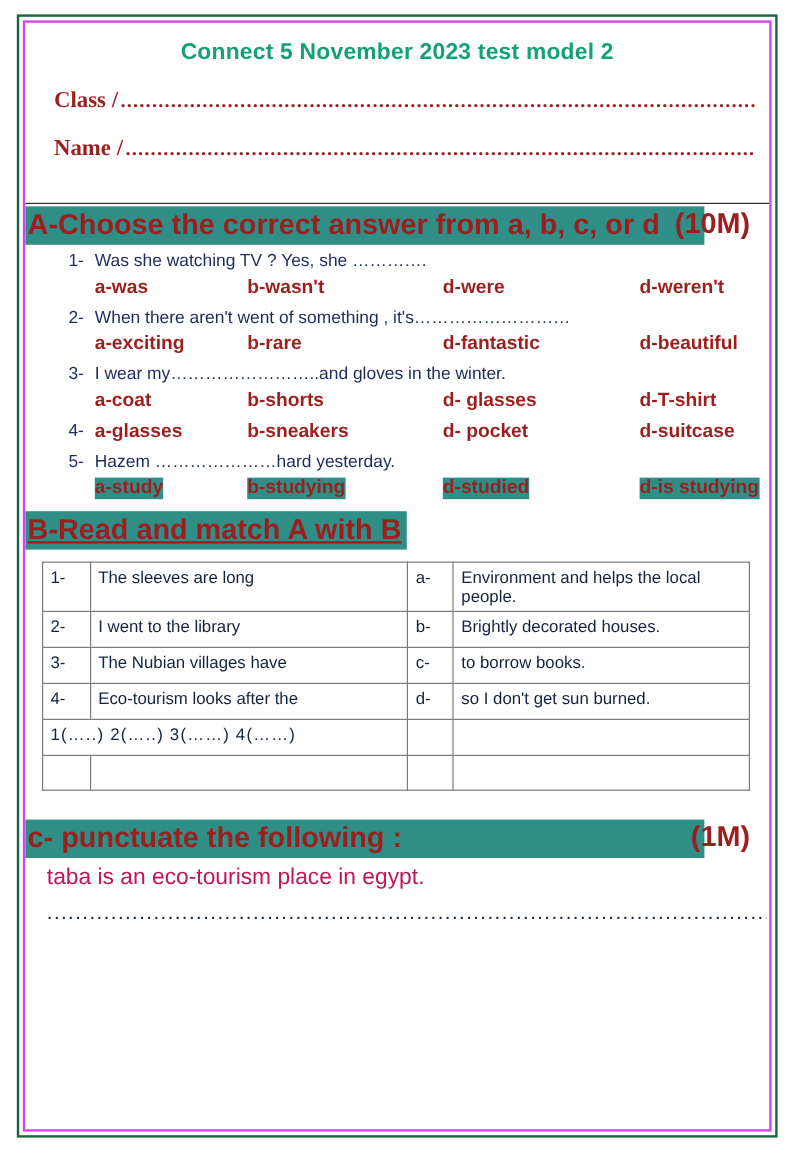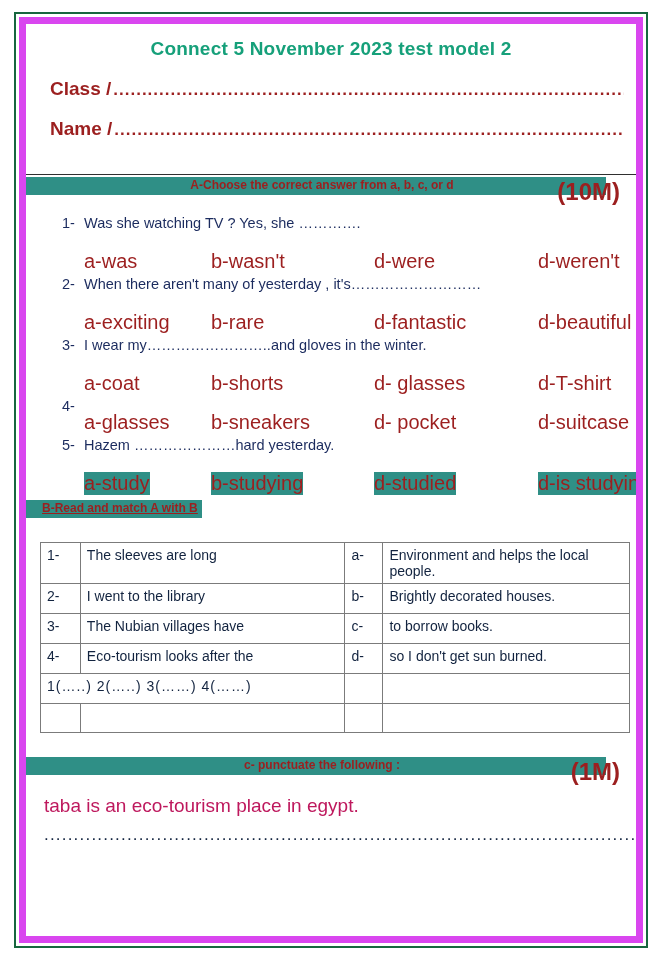--- a/index.html
+++ b/index.html
@@ -32,21 +32,21 @@
     border: 2px solid #17663f;
     box-sizing: border-box;
     background: #ffffff;
   }
   .inner-frame {
     position: absolute;
     left: 19px;
     top: 17px;
     width: 624px;
     height: 926px;
-    border: 7px solid #d946ef;
+    border: 2px solid #d946ef;
     box-sizing: border-box;
     background: #ffffff;
     overflow: hidden;
   }
   
   .header-box {
     border-bottom: 1px solid #2f2f2f;
     height: 151px;
     box-sizing: border-box;
     padding: 6px 12px 0 12px;
@@ -61,41 +61,41 @@
     margin-top: 8px;
   }
   .field-row {
     display: flex;
     align-items: baseline;
     color: #9c1f1f;
     font-weight: bold;
     font-size: 19px;
     margin-top: 18px;
     padding-left: 12px;
+    font-family: Liberation Serif, serif;
   }
   .field-label { white-space: nowrap; }
   .dots {
     flex: 1;
     overflow: hidden;
     white-space: nowrap;
     font-size: 17px;
     letter-spacing: 1px;
     color: #9c1f1f;
     margin-left: 2px;
   }
   
   .section-head {
     color: #9c1f1f;
-    font-size: 12px;
+    font-size: 24px;
     font-weight: bold;
     background: #2f8f86;
     display: inline-block;
-    padding: 2px 4px 2px 16px;
+    padding: 2px 4px 2px 2px;
     line-height: 1.15;
-    text-align: center;
   }
   .marks {
     position: absolute;
     right: 14px;
     color: #9c1f1f;
     font-size: 24px;
     font-weight: bold;
   }
   .sec-a-row { position: relative; height: 26px; margin-top: 2px; }
   .sec-a-row .section-head { position: absolute; left: 0; top: 0; width: 560px; }
@@ -110,24 +110,24 @@
     padding-left: 36px;
     margin-top: 6px;
     position: relative;
     white-space: nowrap;
   }
   .q-num { position: absolute; left: 36px; }
   .q-text { margin-left: 22px; text-align: center; }
   .choices {
     position: relative;
     height: 20px;
-    margin-top: 19px;
-    color: #9c1f1f;
-    font-size: 20px;
-    font-weight: normal;
+    margin-top: 5px;
+    color: #9c1f1f;
+    font-size: 16px;
+    font-weight: bold;
   }
   .choices span { position: absolute; white-space: nowrap; }
   .ch-a { left: 58px; }
   .ch-b { left: 185px; }
   .ch-c { left: 348px; }
   .ch-d { left: 512px; }
   .choices.hl span { background: #2f8f86; }
   .sec-b-row { position: relative; height: 28px; margin-top: 8px; }
   .sec-b-row .section-head { position: absolute; left: 0; top: 0; text-decoration: underline; }
   
@@ -203,21 +203,21 @@
       </div>
       <div class="choices">
         <span class="ch-a">a-was</span>
         <span class="ch-b">b-wasn't</span>
         <span class="ch-c">d-were</span>
         <span class="ch-d">d-weren't</span>
       </div>
 
       <div class="q-line">
         <span class="q-num">2-</span>
-        <span class="q-text">When there aren't many of yesterday , it's………………………</span>
+        <span class="q-text">When there aren't went of something , it's………………………</span>
       </div>
       <div class="choices">
         <span class="ch-a">a-exciting</span>
         <span class="ch-b">b-rare</span>
         <span class="ch-c">d-fantastic</span>
         <span class="ch-d">d-beautiful</span>
       </div>
 
       <div class="q-line">
         <span class="q-num">3-</span>

